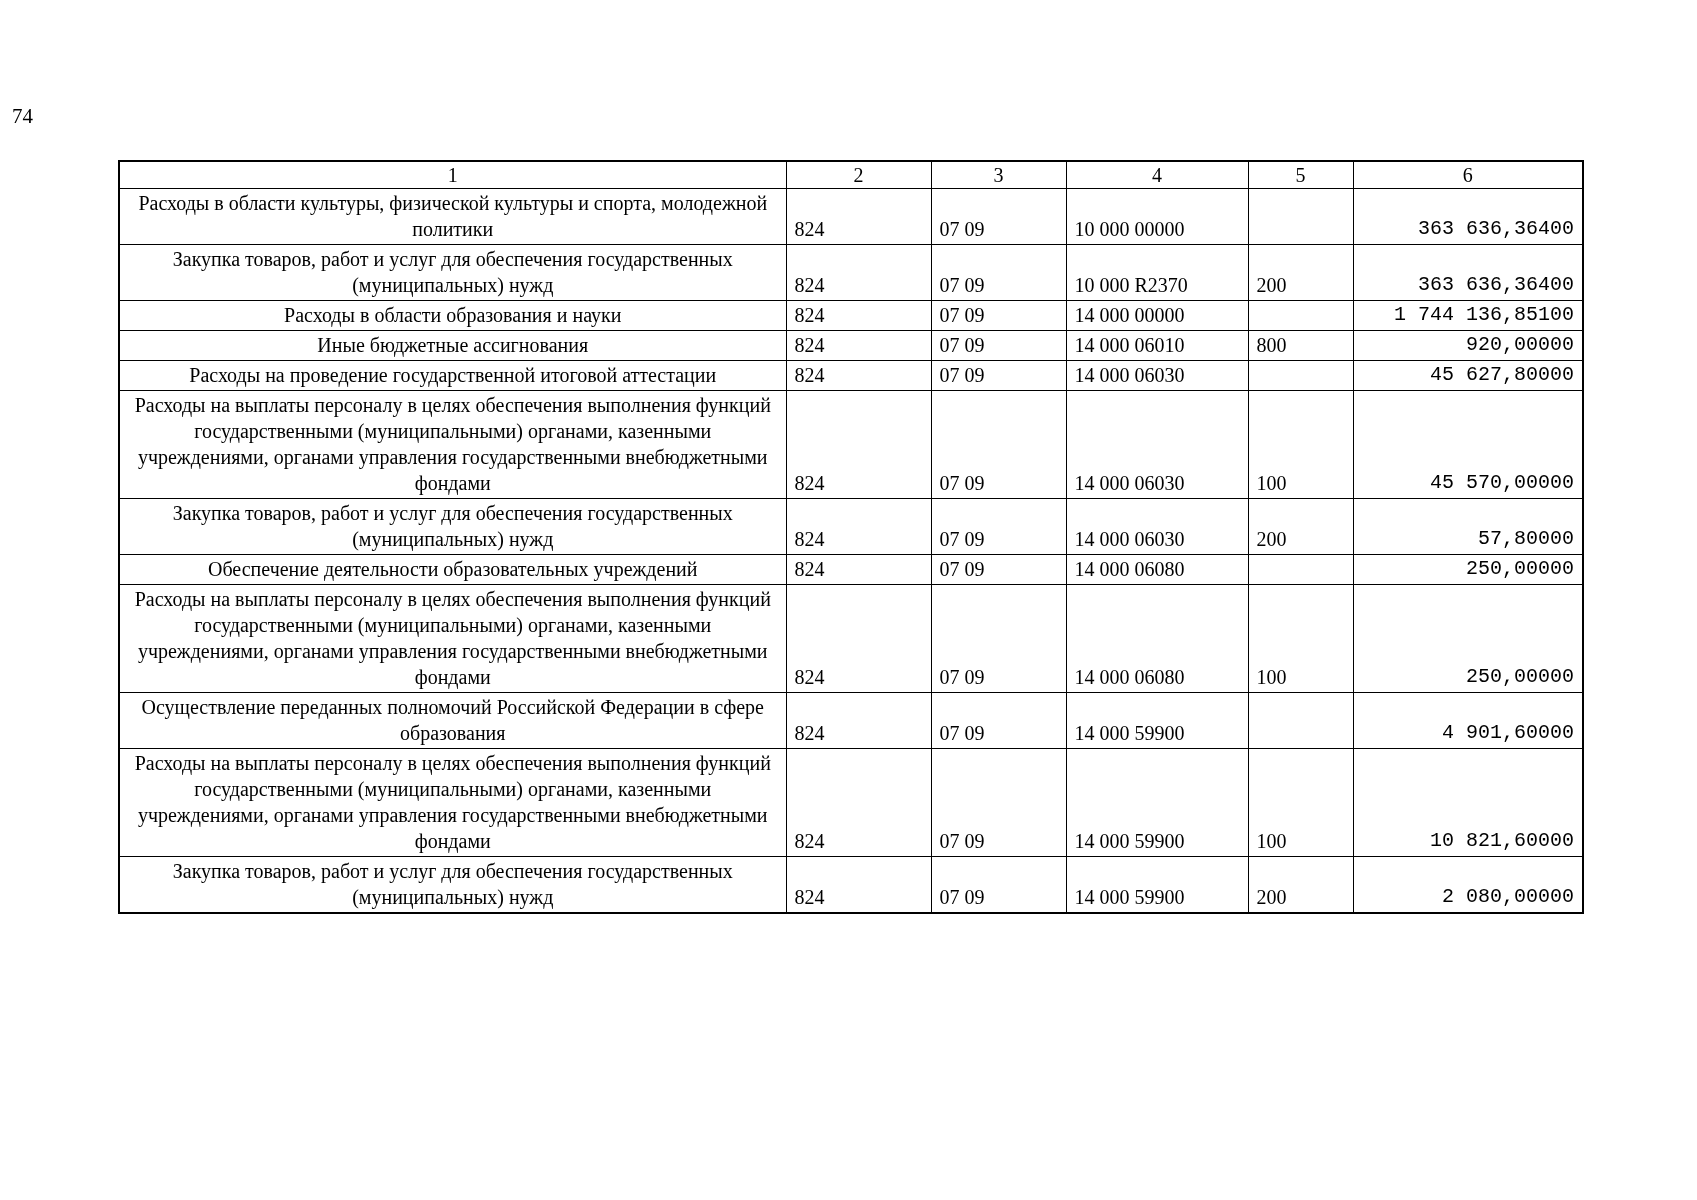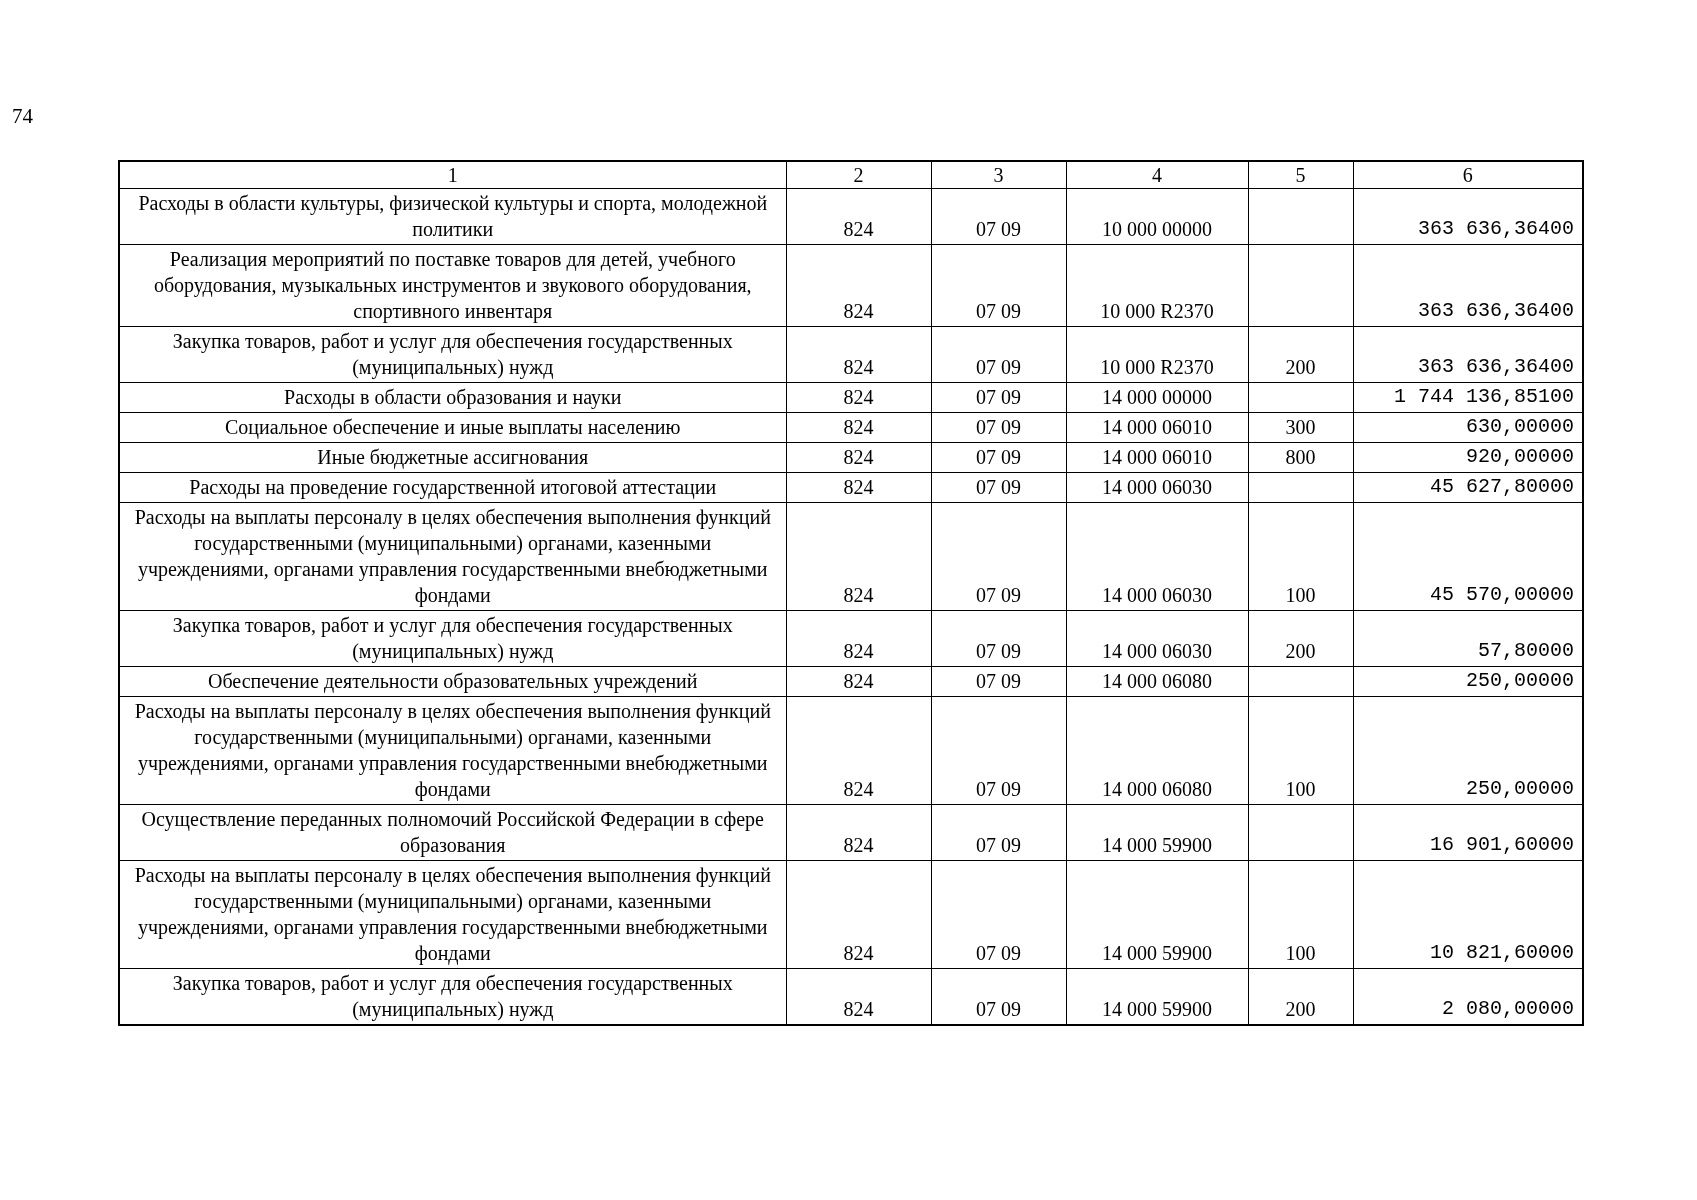--- a/index.html
+++ b/index.html
@@ -40,21 +40,21 @@
     vertical-align: bottom;
     font-weight: normal;
     overflow: hidden;
   }
   table.budget th {
     text-align: center;
     vertical-align: middle;
     padding: 0 4px;
   }
   td.c1 { text-align: center; }
-  td.c2, td.c3, td.c4, td.c5 { text-align: center; }
+  td.c2, td.c3, td.c4, td.c5 { text-align: left; }
   td.c6 { text-align: right; padding-right: 10px; font-family: Liberation Mono, monospace; }
   col.w1 { width: 667px; }
   col.w2 { width: 145px; }
   col.w3 { width: 135px; }
   col.w4 { width: 182px; }
   col.w5 { width: 105px; }
   col.w6 { width: 230px; }
 </style>
 </head>
 <body>
@@ -83,50 +83,34 @@
   <tbody>
       <tr>
         <td class="c1">Расходы в области культуры, физической культуры и спорта, молодежной политики</td>
         <td class="c2">824</td>
         <td class="c3">07 09</td>
         <td class="c4">10 000 00000</td>
         <td class="c5"></td>
         <td class="c6">363 636,36400</td>
       </tr>
       <tr>
-        <td class="c1">Реализация мероприятий по поставке товаров для детей, учебного оборудования, музыкальных инструментов и звукового оборудования, спортивного инвентаря</td>
-        <td class="c2">824</td>
-        <td class="c3">07 09</td>
-        <td class="c4">10 000 R2370</td>
-        <td class="c5"></td>
-        <td class="c6">363 636,36400</td>
-      </tr>
-      <tr>
         <td class="c1">Закупка товаров, работ и услуг для обеспечения государственных (муниципальных) нужд</td>
         <td class="c2">824</td>
         <td class="c3">07 09</td>
         <td class="c4">10 000 R2370</td>
         <td class="c5">200</td>
         <td class="c6">363 636,36400</td>
       </tr>
       <tr>
         <td class="c1">Расходы в области образования и науки</td>
         <td class="c2">824</td>
         <td class="c3">07 09</td>
         <td class="c4">14 000 00000</td>
         <td class="c5"></td>
         <td class="c6">1 744 136,85100</td>
-      </tr>
-      <tr>
-        <td class="c1">Социальное обеспечение и иные выплаты населению</td>
-        <td class="c2">824</td>
-        <td class="c3">07 09</td>
-        <td class="c4">14 000 06010</td>
-        <td class="c5">300</td>
-        <td class="c6">630,00000</td>
       </tr>
       <tr>
         <td class="c1">Иные бюджетные ассигнования</td>
         <td class="c2">824</td>
         <td class="c3">07 09</td>
         <td class="c4">14 000 06010</td>
         <td class="c5">800</td>
         <td class="c6">920,00000</td>
       </tr>
       <tr>
@@ -168,21 +152,21 @@
         <td class="c4">14 000 06080</td>
         <td class="c5">100</td>
         <td class="c6">250,00000</td>
       </tr>
       <tr>
         <td class="c1">Осуществление переданных полномочий Российской Федерации в сфере образования</td>
         <td class="c2">824</td>
         <td class="c3">07 09</td>
         <td class="c4">14 000 59900</td>
         <td class="c5"></td>
-        <td class="c6">16 901,60000</td>
+        <td class="c6">4 901,60000</td>
       </tr>
       <tr>
         <td class="c1">Расходы на выплаты персоналу в целях обеспечения выполнения функций государственными (муниципальными) органами, казенными учреждениями, органами управления государственными внебюджетными фондами</td>
         <td class="c2">824</td>
         <td class="c3">07 09</td>
         <td class="c4">14 000 59900</td>
         <td class="c5">100</td>
         <td class="c6">10 821,60000</td>
       </tr>
       <tr>

